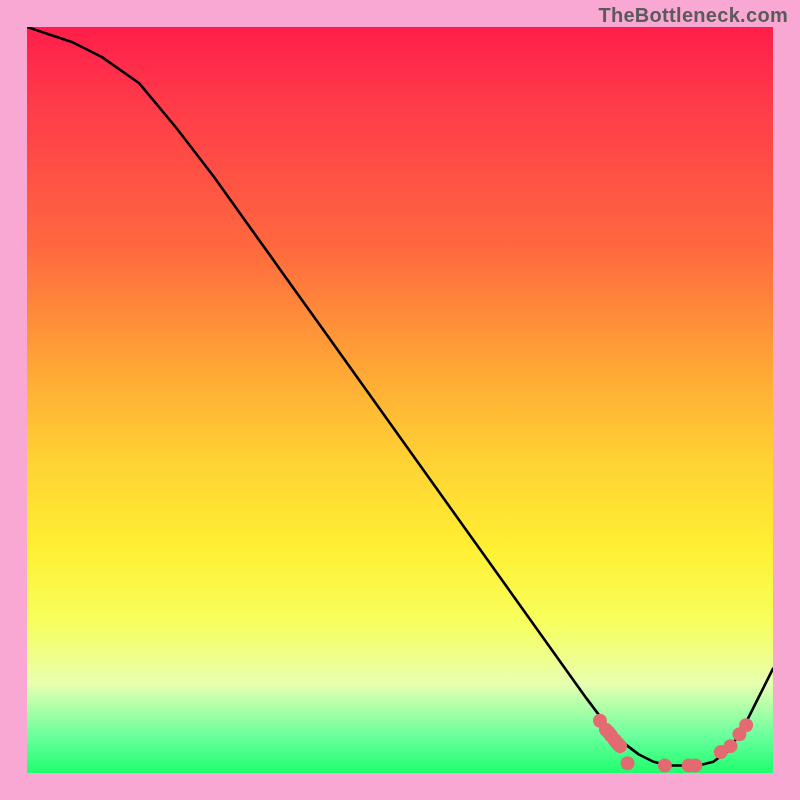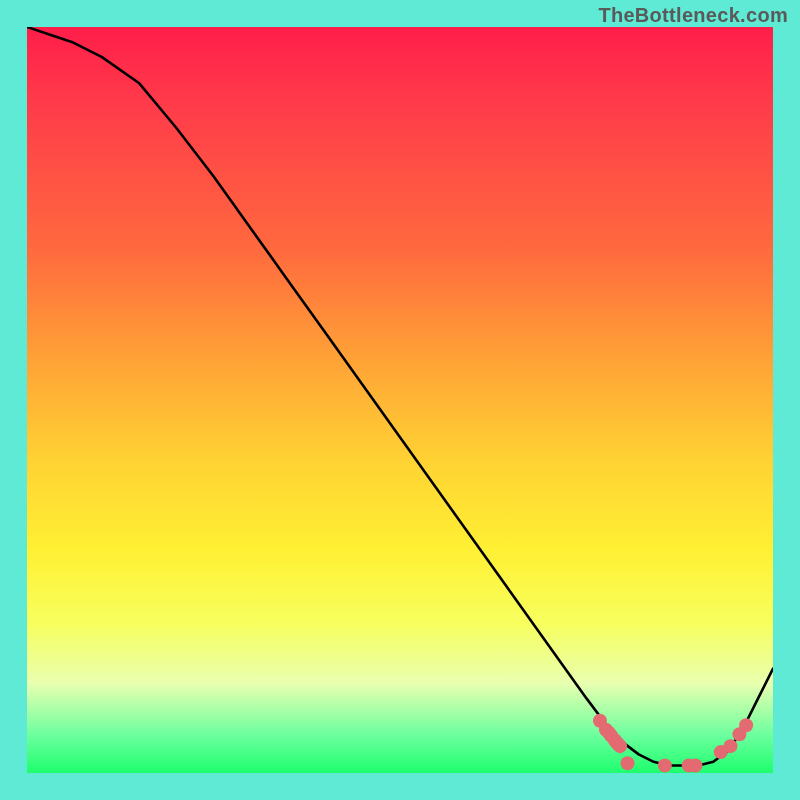--- a/index.html
+++ b/index.html
@@ -8,21 +8,21 @@
     width: 800px;
     height: 800px;
     background: #000;
     font-family: Arial, Helvetica, sans-serif;
     overflow: hidden;
   }
   .stage {
     position: relative;
     width: 800px;
     height: 800px;
-    background: #5eead4;
+    background: #f9a8d4;
   }
   .watermark {
     position: absolute;
     top: 4px;
     right: 12px;
     color: #5a5a5a;
     font-size: 20px;
     font-weight: 600;
     letter-spacing: 0.3px;
     user-select: none;

